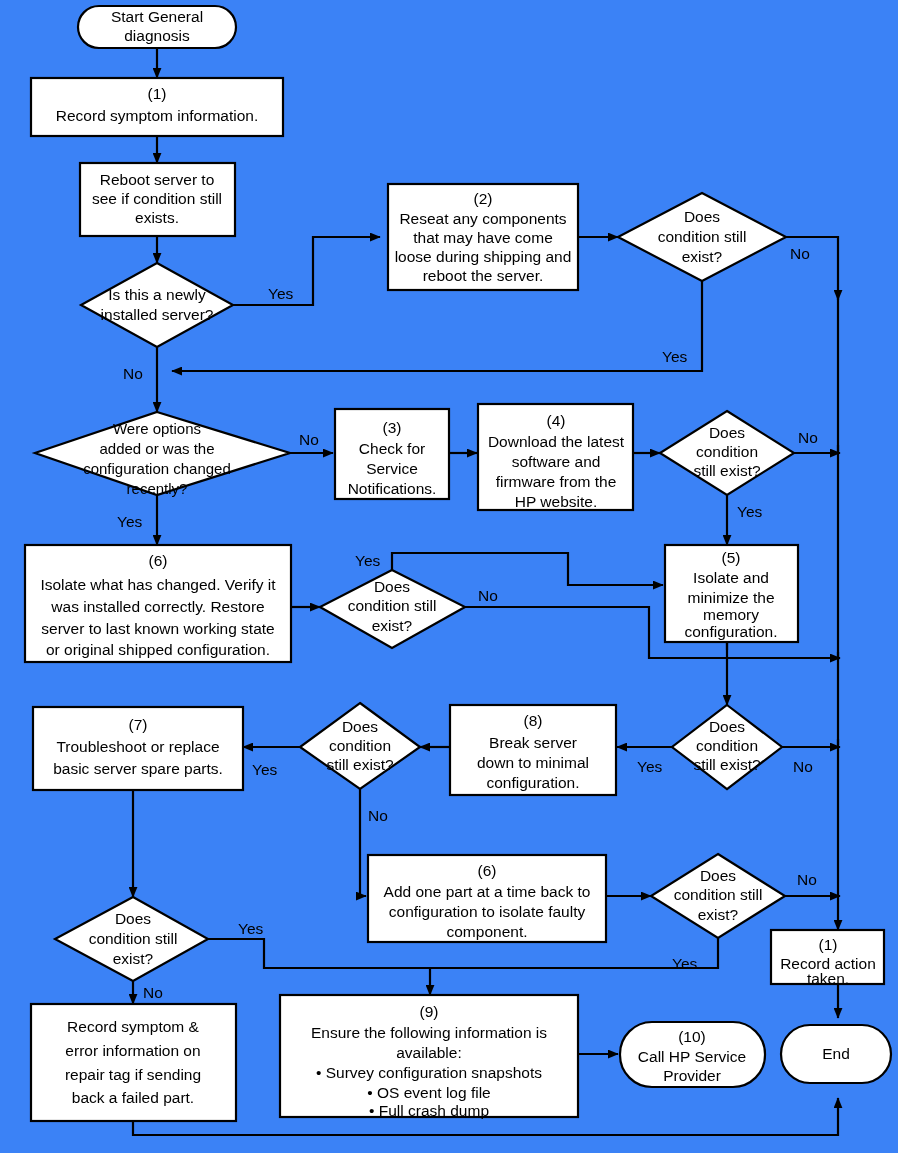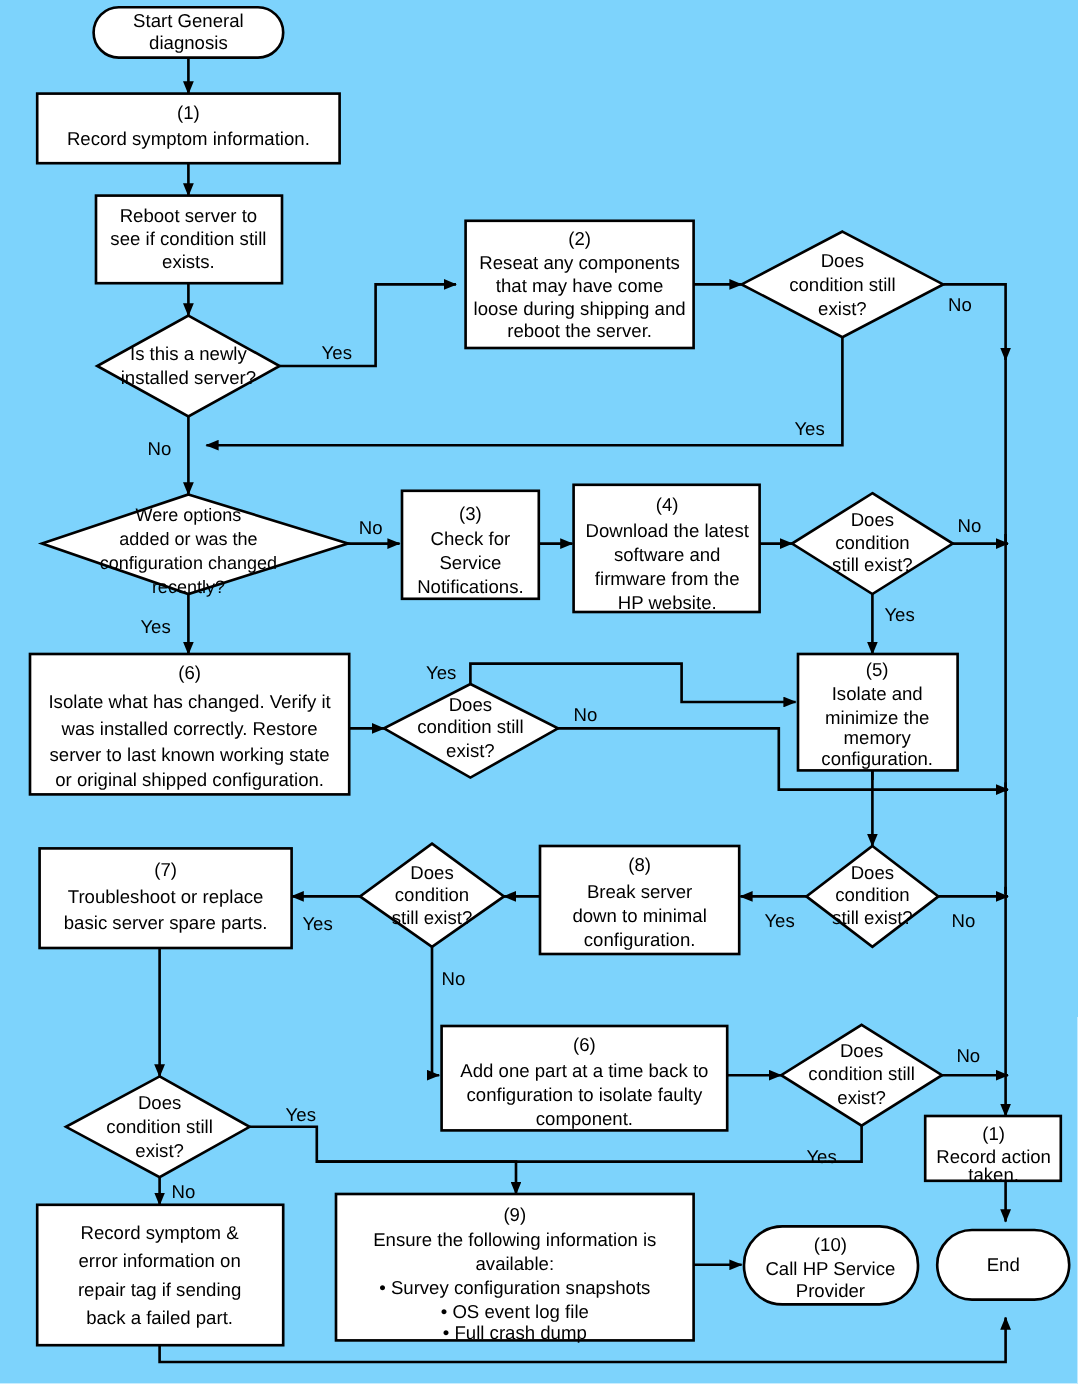--- a/index.html
+++ b/index.html
@@ -1,17 +1,17 @@
 <!DOCTYPE html>
 <html><head>
 <meta charset="utf-8">
 <style>
   html,body{margin:0;padding:0;background:#ffffff;}
   body{font-family:"Liberation Sans",sans-serif;}
-  #page{position:relative;width:898px;height:1153px;background:#7dd3fc;overflow:hidden;}
+  #page{position:relative;width:898px;height:1153px;background:#3b82f6;overflow:hidden;}
   svg{position:absolute;top:0;left:0;}
   .shape{fill:#ffffff;stroke:#000000;stroke-width:2.2;}
   .ln{stroke:#000000;stroke-width:2.2;fill:none;}
   .hop{stroke:#000000;stroke-width:2.2;fill:#ffffff;}
   .txt{font-family:"Liberation Sans",sans-serif;font-size:15.5px;fill:#000;text-anchor:middle;dominant-baseline:middle;}
   .txt-sm{font-family:"Liberation Sans",sans-serif;font-size:15px;fill:#000;text-anchor:middle;dominant-baseline:middle;}
   .lbl{font-family:"Liberation Sans",sans-serif;font-size:15.5px;fill:#000;dominant-baseline:middle;}
 </style>
 </head>
 <body>

